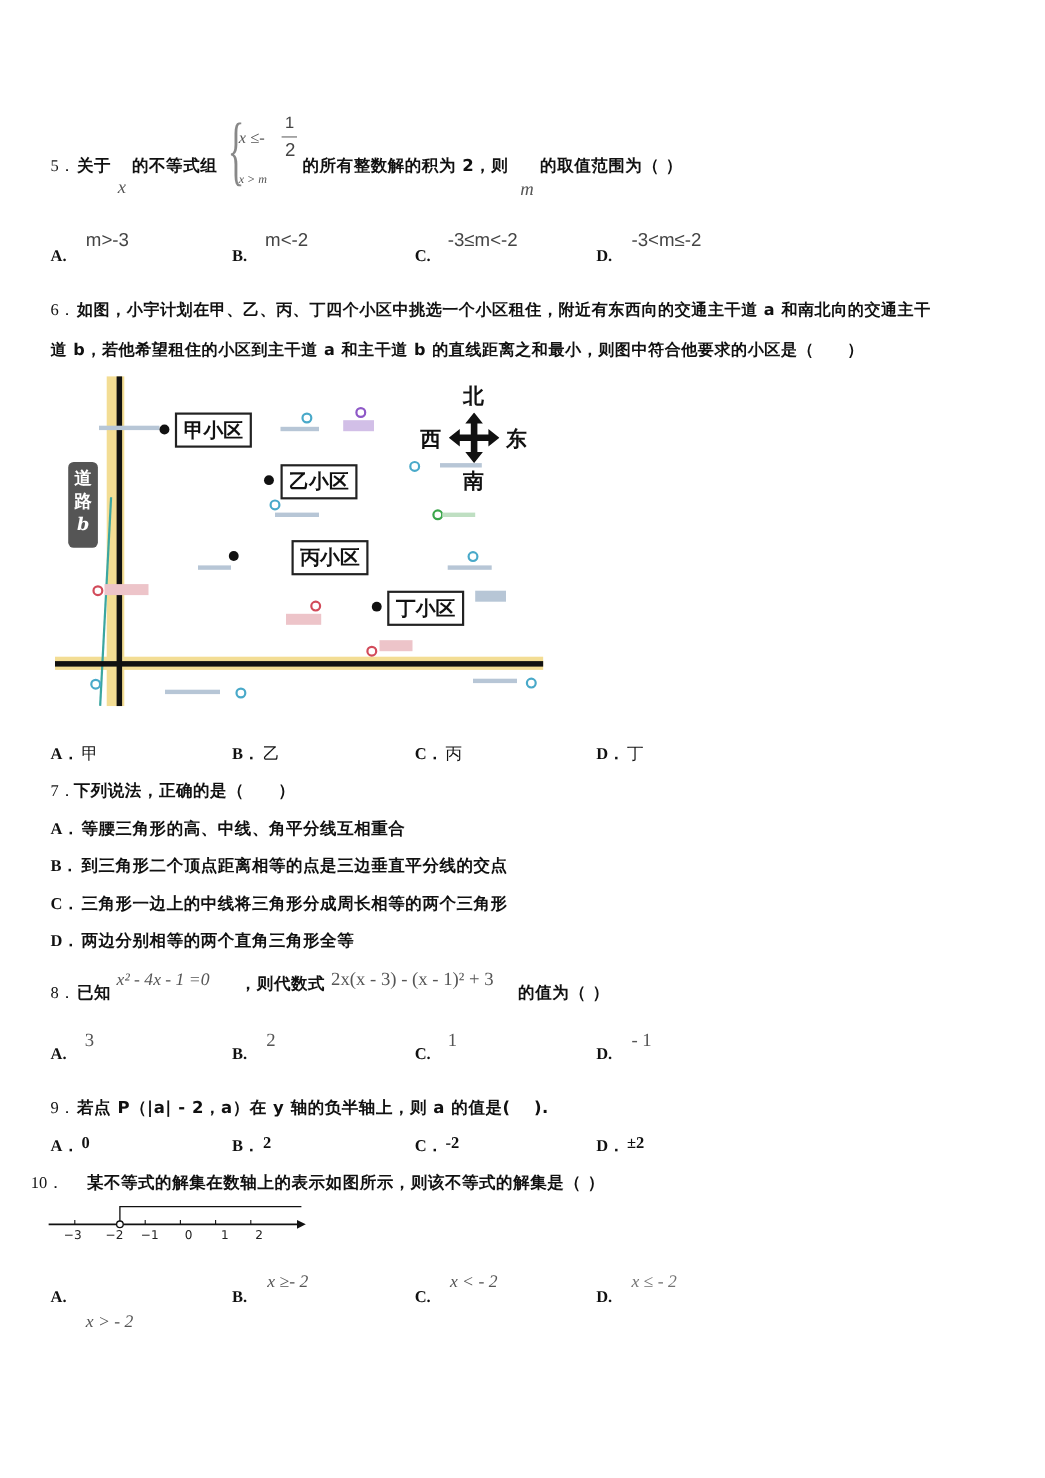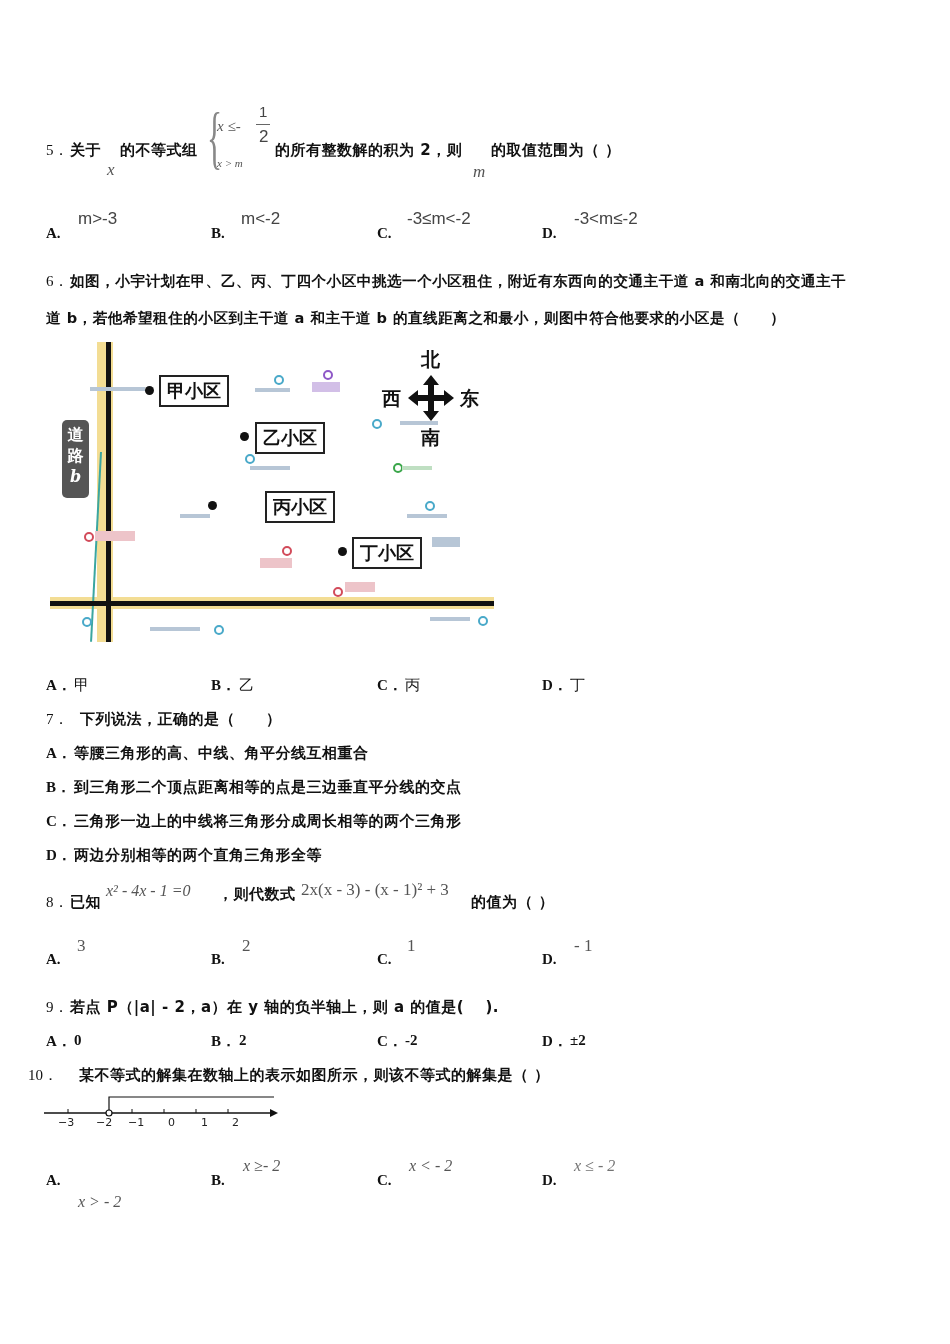--- a/index.html
+++ b/index.html
@@ -126,21 +126,21 @@
   <span class="abs opt-letter" style="left:211px;top:676px;">B．</span>
   <span class="abs cn" style="left:239px;top:676px;font-weight:normal;">乙</span>
   <span class="abs opt-letter" style="left:377px;top:676px;">C．</span>
   <span class="abs cn" style="left:405px;top:676px;font-weight:normal;">丙</span>
   <span class="abs opt-letter" style="left:542px;top:676px;">D．</span>
   <span class="abs cn" style="left:570px;top:676px;font-weight:normal;">丁</span>
 </div>
 
 <div>
   <span class="abs qnum" style="left:46px;top:710px;">7．</span>
-  <span class="abs cn" style="left:80px;top:710px;">下列说法，正确的是（　　）</span>
+  <span class="abs cn" style="left:67px;top:710px;">下列说法，正确的是（　　）</span>
   <span class="abs opt-letter" style="left:46px;top:744px;">A．</span>
   <span class="abs cn" style="left:74px;top:744px;">等腰三角形的高、中线、角平分线互相重合</span>
   <span class="abs opt-letter" style="left:46px;top:778px;">B．</span>
   <span class="abs cn" style="left:74px;top:778px;">到三角形二个顶点距离相等的点是三边垂直平分线的交点</span>
   <span class="abs opt-letter" style="left:46px;top:812px;">C．</span>
   <span class="abs cn" style="left:74px;top:812px;">三角形一边上的中线将三角形分成周长相等的两个三角形</span>
   <span class="abs opt-letter" style="left:46px;top:846px;">D．</span>
   <span class="abs cn" style="left:74px;top:846px;">两边分别相等的两个直角三角形全等</span>
 </div>
 

